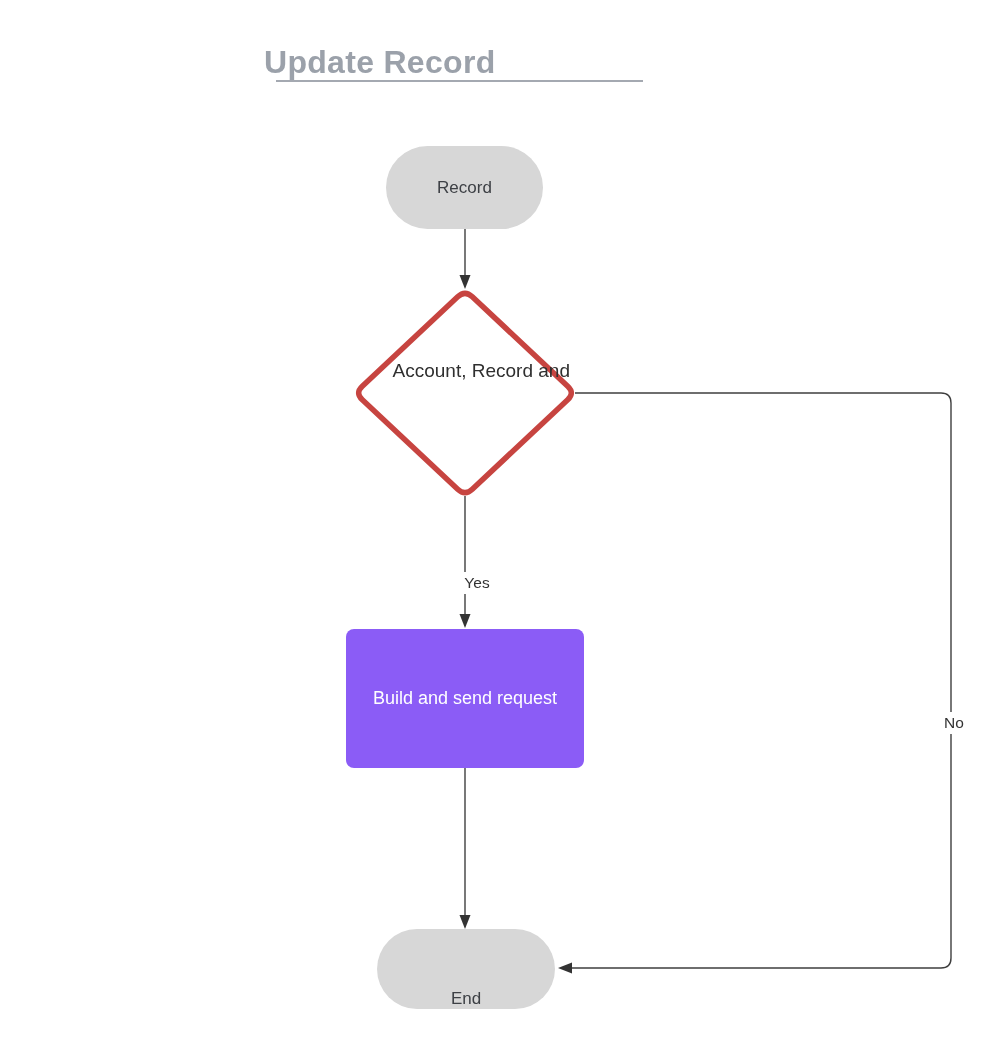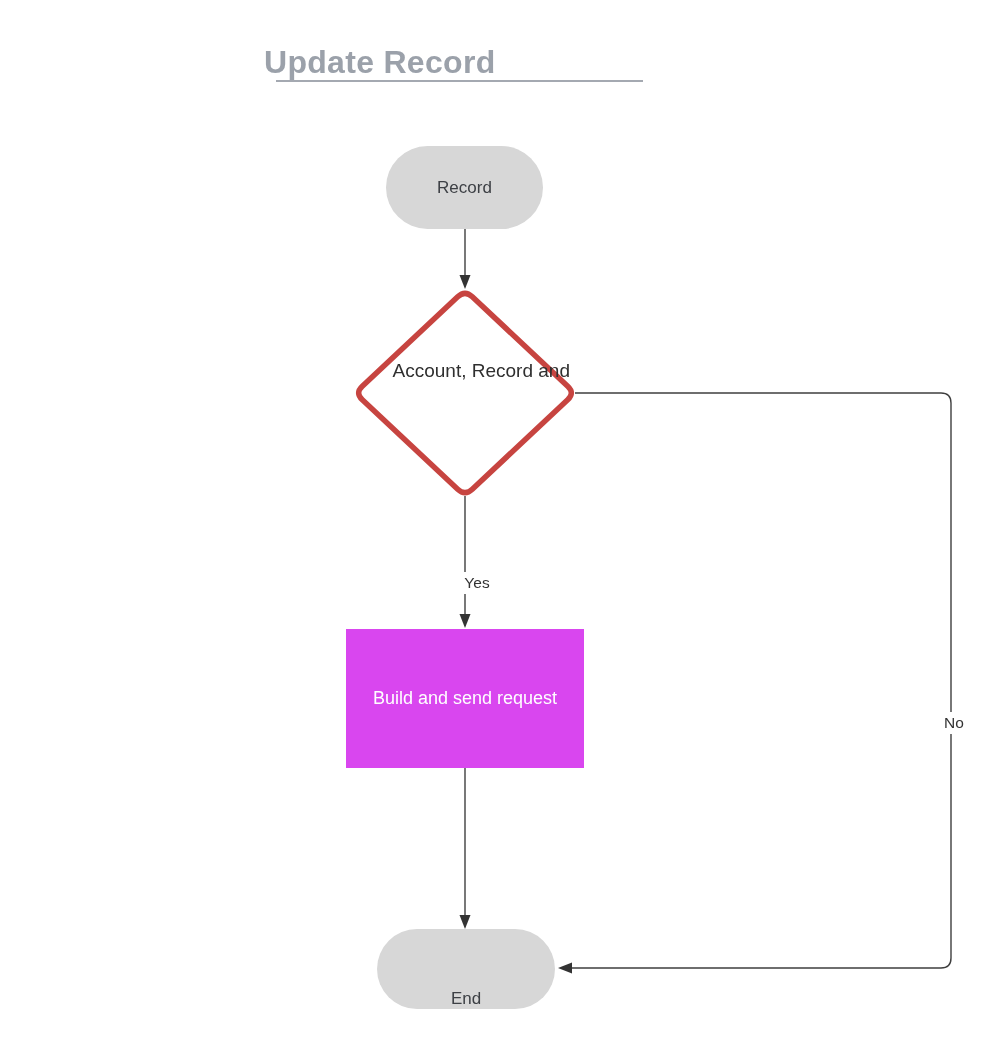--- a/index.html
+++ b/index.html
@@ -66,22 +66,22 @@
     width: 178px;
     height: 80px;
     border-radius: 40px;
     align-items: flex-end;
   }
   .node-process {
     left: 346px;
     top: 629px;
     width: 238px;
     height: 139px;
-    border-radius: 0;
-    background: #d946ef;
+    border-radius: 8px;
+    background: #8b5cf6;
     color: #ffffff;
     font-size: 18px;
   }
   .decision-label {
     position: absolute;
     left: 360px;
     top: 360px;
     width: 210px;
     text-align: right;
     font-size: 19px;

